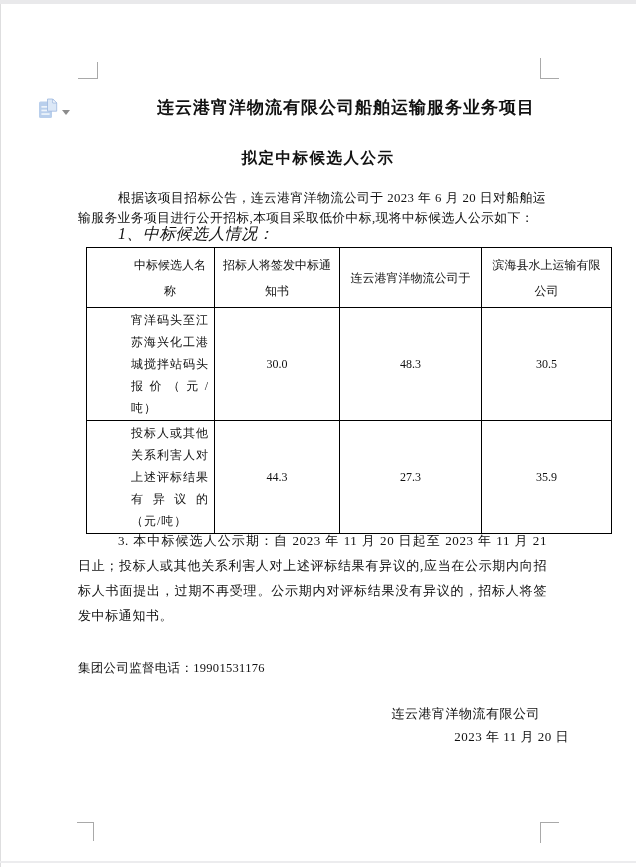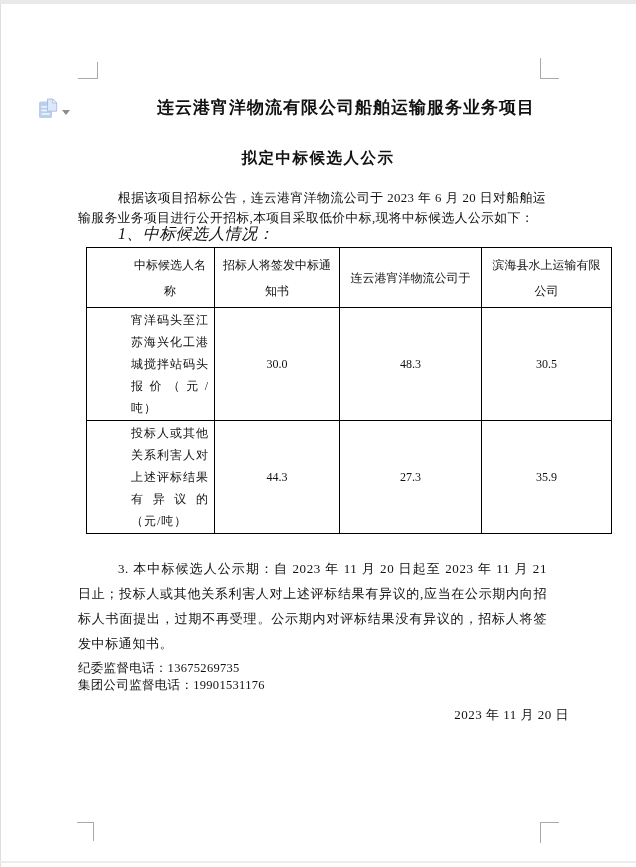--- a/index.html
+++ b/index.html
@@ -39,21 +39,21 @@
   .bid-table .c2{width:131px;}
   .bid-table .c3{width:119px;}
   .r-head td{height:28px;text-align:center;}
   .r-name td{height:57px;text-align:center;line-height:26px;}
   .r-price1 td{height:89px;}
   .r-price2 td{height:97px;}
   .cell-label{text-align:justify;line-height:22px;letter-spacing:1px;}
   .cell-num{text-align:center;font-size:12.5px;}
   
   .item2{position:absolute;left:118px;top:537px;font-size:13px;line-height:20px;letter-spacing:.4px;}
-  .item3{position:absolute;left:78px;top:556px;width:469px;font-size:13px;line-height:25px;
+  .item3{position:absolute;left:78px;top:528px;width:469px;font-size:13px;line-height:25px;
     text-align:justify;text-indent:40px;letter-spacing:.6px;}
   
   .contacts{position:absolute;left:78px;top:660px;font-size:12.5px;line-height:17px;letter-spacing:.3px;}
   
   .signature{position:absolute;left:0;top:703px;width:636px;text-align:right;font-size:13px;}
   .sig-company{padding-right:96px;line-height:22px;letter-spacing:.5px;}
   .sig-date{padding-right:67px;line-height:23px;letter-spacing:.5px;}
 </style>
 </head>
 <body>
@@ -108,21 +108,21 @@
         <td class="c1 cell-num">44.3</td>
         <td class="c2 cell-num">27.3</td>
         <td class="c3 cell-num">35.9</td>
       </tr>
     </tbody>
   </table>
 
   <div class="item3">3. 本中标候选人公示期：自 2023 年 11 月 20 日起至 2023 年 11 月 21 日止；投标人或其他关系利害人对上述评标结果有异议的,应当在公示期内向招标人书面提出，过期不再受理。公示期内对评标结果没有异议的，招标人将签发中标通知书。</div>
 
   <div class="contacts">
-    <div>纪委监督电话：13675269735</div>
     <div>集团公司监督电话：19901531176</div>
   </div>
 
   <div class="signature">
+    <div class="sig-company">连云港宵洋物流有限公司</div>
     <div class="sig-date">2023 年 11 月 20 日</div>
   </div>
 
 </div>
 
 </body></html>

